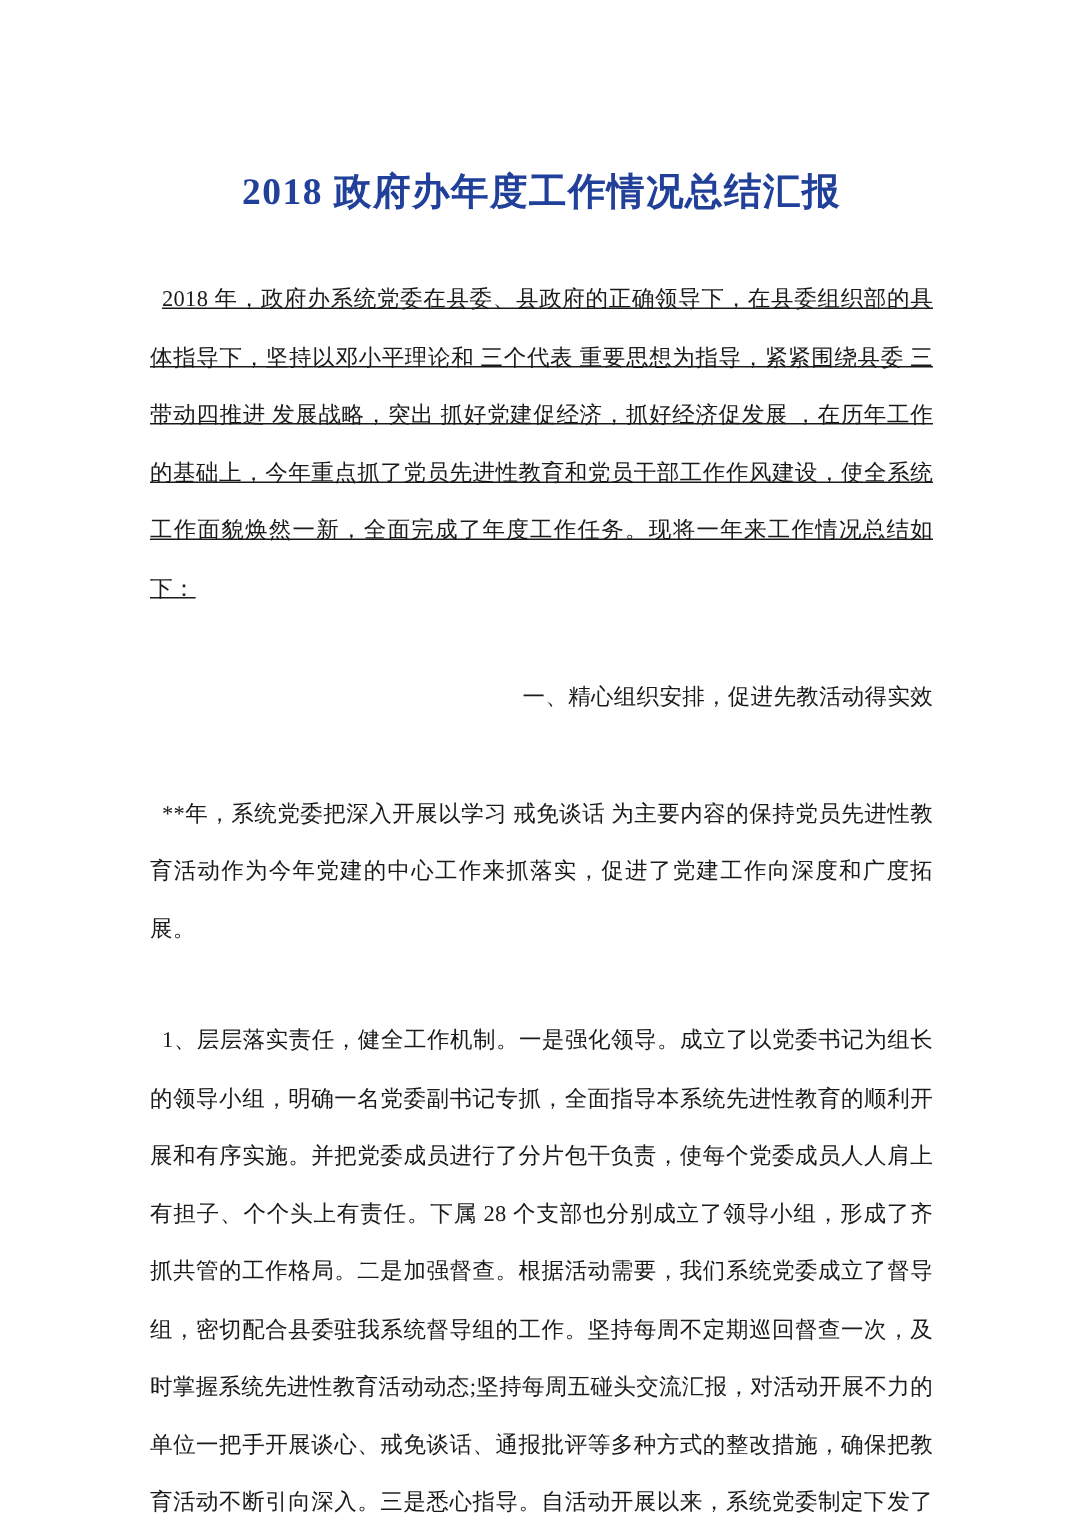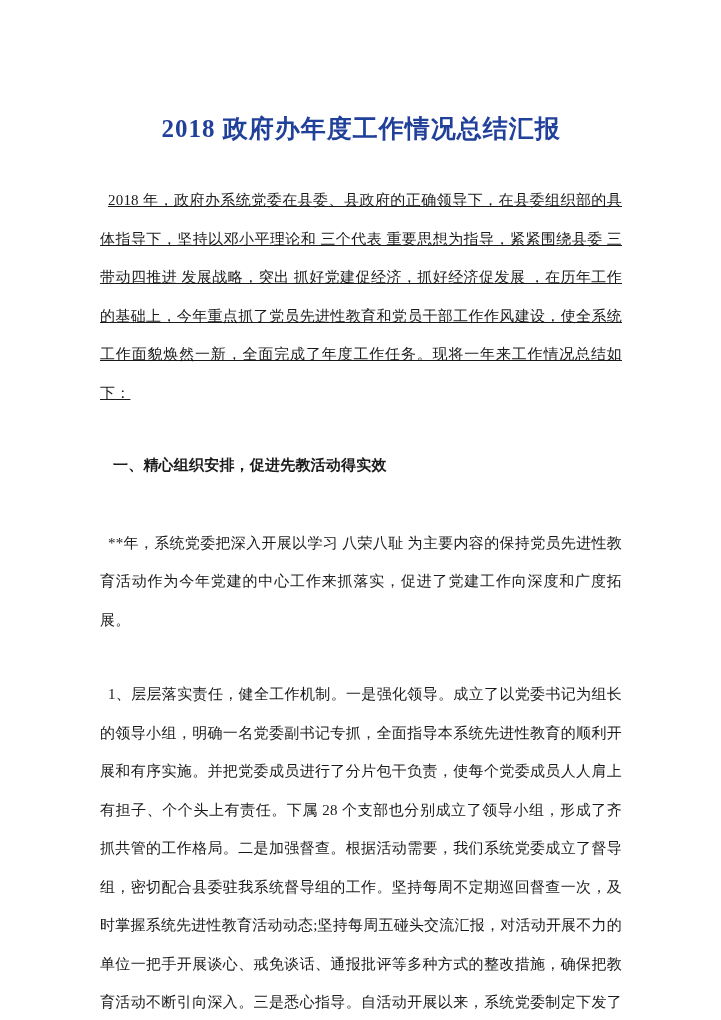--- a/index.html
+++ b/index.html
@@ -32,24 +32,24 @@
   .para, .heading {
     font-size: 15px;
     line-height: 38.5px;
     margin: 36px 0 0 0;
     text-align: justify;
     letter-spacing: 0.2px;
   }
   .para { text-indent: 8px; }
   .para-first { margin-top: 33px; text-decoration: underline; }
   .heading {
-    font-weight: bold;
+    font-weight: normal;
     text-indent: 13px;
     margin-top: 34px;
-    text-align: left;
+    text-align: right;
   }
   .para-2 { margin-top: 39px; }
   .para-3 { margin-top: 36px; }
   .page-bar {
     position: absolute;
     left: 57px;
     bottom: 0;
     width: 111px;
     height: 13px;
     background: #4BA1F6;
@@ -59,19 +59,19 @@
 <body>
 
 <div class="page">
   <div class="doc">
     <h1 class="title">2018 政府办年度工作情况总结汇报</h1>
 
     <p class="para para-first">2018 年，政府办系统党委在县委、县政府的正确领导下，在县委组织部的具体指导下，坚持以邓小平理论和 三个代表 重要思想为指导，紧紧围绕县委 三带动四推进 发展战略，突出 抓好党建促经济，抓好经济促发展 ，在历年工作的基础上，今年重点抓了党员先进性教育和党员干部工作作风建设，使全系统工作面貌焕然一新，全面完成了年度工作任务。现将一年来工作情况总结如下：</p>
 
     <h2 class="heading">一、精心组织安排，促进先教活动得实效</h2>
 
-    <p class="para para-2">**年，系统党委把深入开展以学习 八荣八耻 为主要内容的保持党员先进性教育活动作为今年党建的中心工作来抓落实，促进了党建工作向深度和广度拓展。</p>
+    <p class="para para-2">**年，系统党委把深入开展以学习 戒免谈话 为主要内容的保持党员先进性教育活动作为今年党建的中心工作来抓落实，促进了党建工作向深度和广度拓展。</p>
 
     <p class="para para-3">1、层层落实责任，健全工作机制。一是强化领导。成立了以党委书记为组长的领导小组，明确一名党委副书记专抓，全面指导本系统先进性教育的顺利开展和有序实施。并把党委成员进行了分片包干负责，使每个党委成员人人肩上有担子、个个头上有责任。下属 28 个支部也分别成立了领导小组，形成了齐抓共管的工作格局。二是加强督查。根据活动需要，我们系统党委成立了督导组，密切配合县委驻我系统督导组的工作。坚持每周不定期巡回督查一次，及时掌握系统先进性教育活动动态;坚持每周五碰头交流汇报，对活动开展不力的单位一把手开展谈心、戒免谈话、通报批评等多种方式的整改措施，确保把教育活动不断引向深入。三是悉心指导。自活动开展以来，系统党委制定下发了《先进性教育活动实</p>
   </div>
 
   <div class="page-bar"></div>
 </div>
 
 </body></html>

